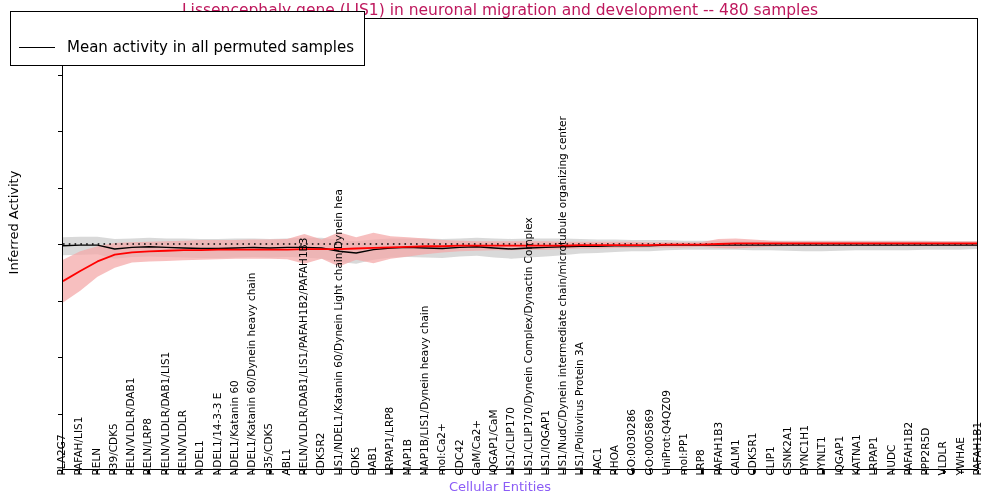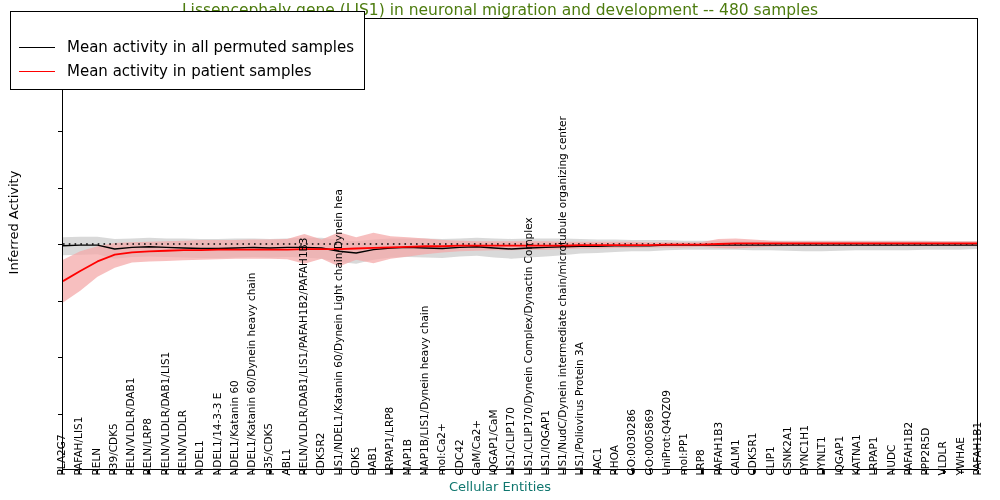--- a/index.html
+++ b/index.html
@@ -2,42 +2,42 @@
 <html><head>
 <meta charset="utf-8">
 <style>
   html,body{margin:0;padding:0;background:#ffffff;}
   body{width:1000px;height:500px;overflow:hidden;font-family:"DejaVu Sans","Liberation Sans",sans-serif;}
   #root{position:relative;width:1000px;height:500px;background:#fff;}
 
   
   .chart-title{
     position:absolute;left:0;top:1px;width:1000px;text-align:center;
-    font-size:15.5px;color:#4d7c0f;white-space:nowrap;
+    font-size:15.5px;color:#be185d;white-space:nowrap;
   }
 
   
   .plot-area{
     position:absolute;left:62px;top:18px;width:916px;height:452px;
     border:1.3px solid #000;box-sizing:border-box;background:#fff;overflow:hidden;
   }
   .plot-svg{position:absolute;left:0;top:0;width:100%;height:100%;}
 
   
   .ylabel{
     position:absolute;left:-213px;top:215px;width:452px;text-align:center;
     transform:rotate(-90deg);transform-origin:center center;
     font-size:13px;color:#000;white-space:nowrap;
   }
   .ytickmark{position:absolute;left:-4px;width:4px;height:1.3px;background:#000;}
 
   
   .xlabel{
     position:absolute;left:0;top:479px;width:1000px;text-align:center;
-    font-size:13px;color:#0f766e;
+    font-size:13px;color:#8b5cf6;
   }
   .xticks{position:absolute;left:62px;top:470px;width:916px;height:0;}
   .xtickmark{position:absolute;top:0;width:1.2px;height:4px;background:#000;}
   .xtlabel{
     position:absolute;bottom:0;left:0;
     transform-origin:left bottom;transform:rotate(-90deg);
     font-size:10.5px;color:#000;white-space:nowrap;line-height:10.5px;
   }
 
   
@@ -191,19 +191,15 @@
       <div class="xtickmark" style="left: 916px;"></div>
       <div class="xtlabel" style="left: 920px; bottom: -5px;">PAFAH1B1</div>
     </div>
   <div class="xlabel">Cellular Entities</div>
 
   <div class="legend">
     <div class="legend-row">
       <span class="legend-swatch"></span>
       <span class="legend-text">Mean activity in all permuted samples</span>
     </div>
-    <div class="legend-row">
-      <span class="legend-swatch red"></span>
-      <span class="legend-text">Mean activity in patient samples</span>
-    </div>
   </div>
 
 </div>
 
 </body></html>

